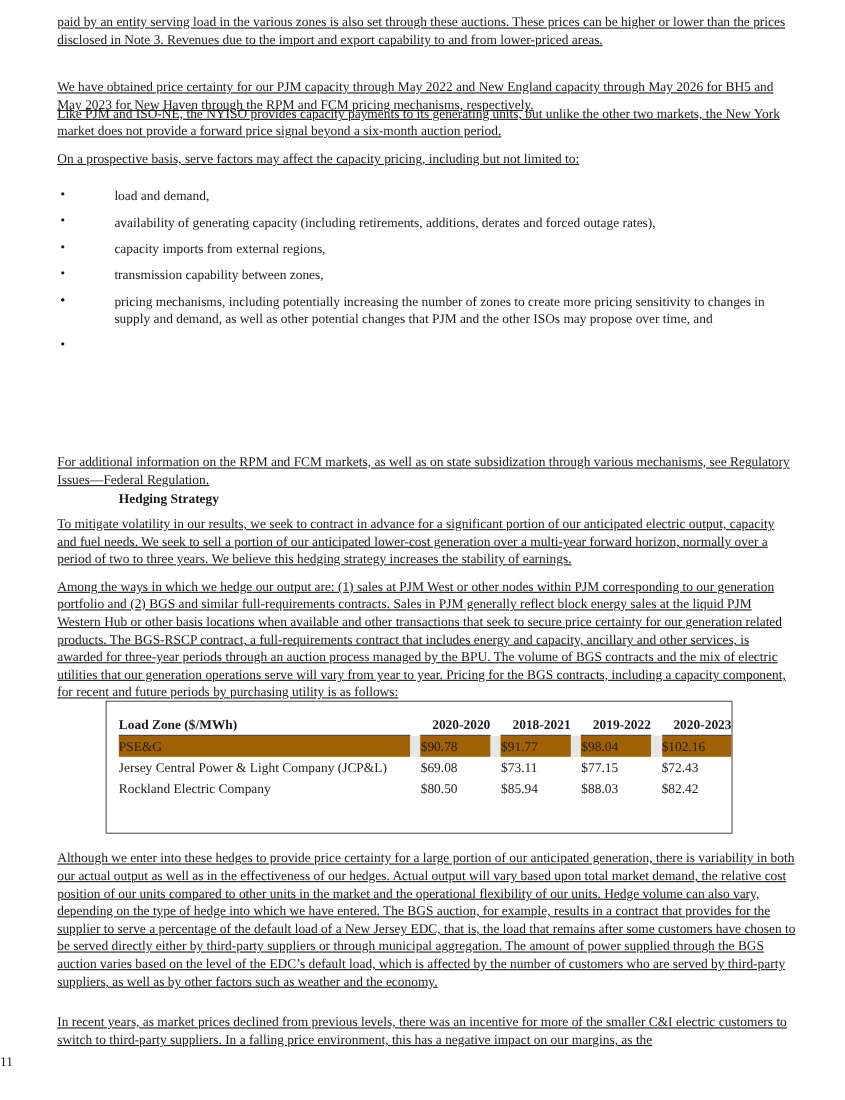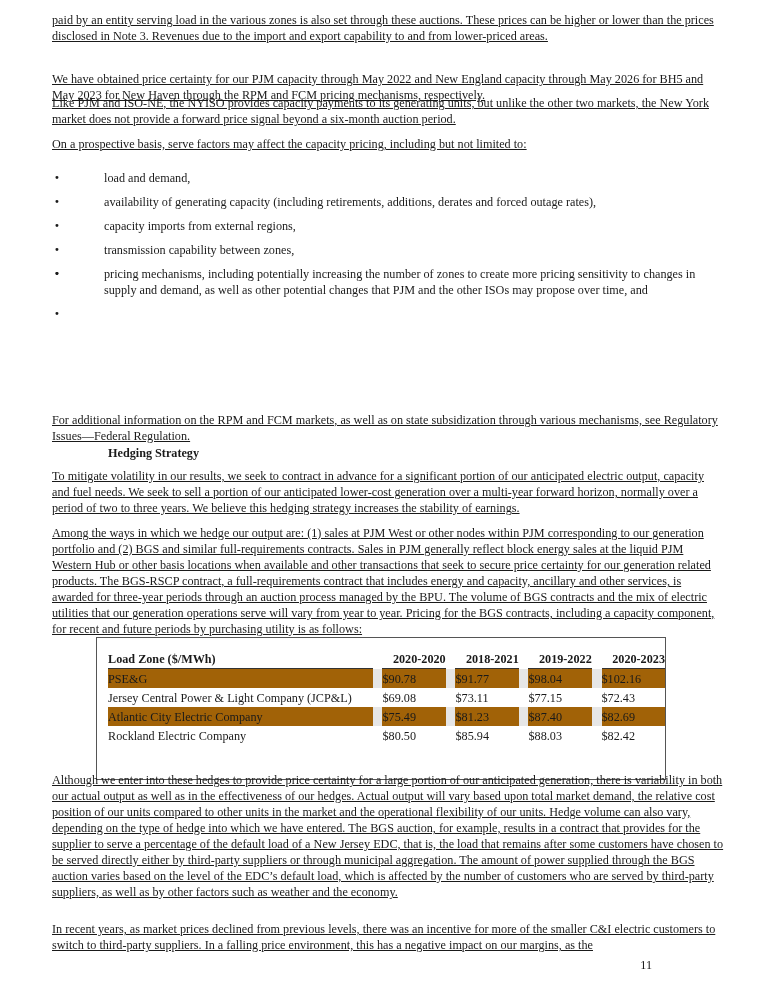--- a/index.html
+++ b/index.html
@@ -14,40 +14,40 @@
   p { margin: 0; }
   .para { position: absolute; left: 0; width: 672px; text-decoration: underline; }
   .bullets { position: absolute; left: 0; width: 672px; }
   .bullet { position: relative; padding-left: 52px; margin-bottom: 8px; }
   .bullet .dot {
     position: absolute; left: 0; top: 0; width: 10px; text-align: center;
     font-family: "DejaVu Sans", sans-serif; font-size: 10px;
   }
   .heading { position: absolute; left: 56px; font-weight: bold; }
   .table-box {
-    position: absolute; left: 44px; top: 637px; width: 570px; height: 143px;
+    position: absolute; left: 44px; top: 637px; width: 570px; height: 121px;
     border: 1px solid #555; box-sizing: border-box;
   }
   table {
     position: absolute; left: 11px; top: 10px; border-collapse: separate; border-spacing: 0;
     font-size: 12.2px;
   }
   th {
     font-weight: bold; text-align: left; padding: 0 0 1px 0; height: 19px; vertical-align: bottom;
     border-bottom: 1px solid #333;
   }
   th.num { text-align: right; }
   th.c0 { width: 270px; }
   th.gap, td.gap { width: 10px; border-bottom: none; }
   th.n1, th.n2, th.n3, th.n4 { width: 64px; }
   td { height: 19px; padding: 0; vertical-align: middle; }
   td.num { text-align: left; }
   tr.shade td { background: #a16207; }
   tr.shade td.gap { background: #e6e6e6; }
-  .page-number { position: absolute; left: 0; width: 652px; top: 957px; text-align: right; }
+  .page-number { position: absolute; left: 0; width: 652px; top: 957px; text-align: left; }
 </style>
 </head>
 <body>
 
 <div class="page">
 
   <p class="para" style="top:12px;">paid by an entity serving load in the various zones is also set through these auctions. These prices can be higher or lower than the prices disclosed in Note 3. Revenues due to the import and export capability to and from lower-priced areas.</p>
   <p class="para" style="top:71px;">We have obtained price certainty for our PJM capacity through May 2022 and New England capacity through May 2026 for BH5 and May 2023 for New Haven through the RPM and FCM pricing mechanisms, respectively.</p>
   <p class="para" style="top:95px;">Like PJM and ISO-NE, the NYISO provides capacity payments to its generating units, but unlike the other two markets, the New York market does not provide a forward price signal beyond a six-month auction period.</p>
   <p class="para" style="top:136px;">On a prospective basis, serve factors may affect the capacity pricing, including but not limited to:</p>
@@ -119,31 +119,20 @@
           <td>Jersey Central Power &amp; Light Company (JCP&amp;L)</td>
           <td class="gap"></td>
           <td class="num">$69.08</td>
           <td class="gap"></td>
           <td class="num">$73.11</td>
           <td class="gap"></td>
           <td class="num">$77.15</td>
           <td class="gap"></td>
           <td class="num">$72.43</td>
         </tr>
-        <tr class="shade">
-          <td>Atlantic City Electric Company</td>
-          <td class="gap"></td>
-          <td class="num">$75.49</td>
-          <td class="gap"></td>
-          <td class="num">$81.23</td>
-          <td class="gap"></td>
-          <td class="num">$87.40</td>
-          <td class="gap"></td>
-          <td class="num">$82.69</td>
-        </tr>
         <tr>
           <td>Rockland Electric Company</td>
           <td class="gap"></td>
           <td class="num">$80.50</td>
           <td class="gap"></td>
           <td class="num">$85.94</td>
           <td class="gap"></td>
           <td class="num">$88.03</td>
           <td class="gap"></td>
           <td class="num">$82.42</td>

